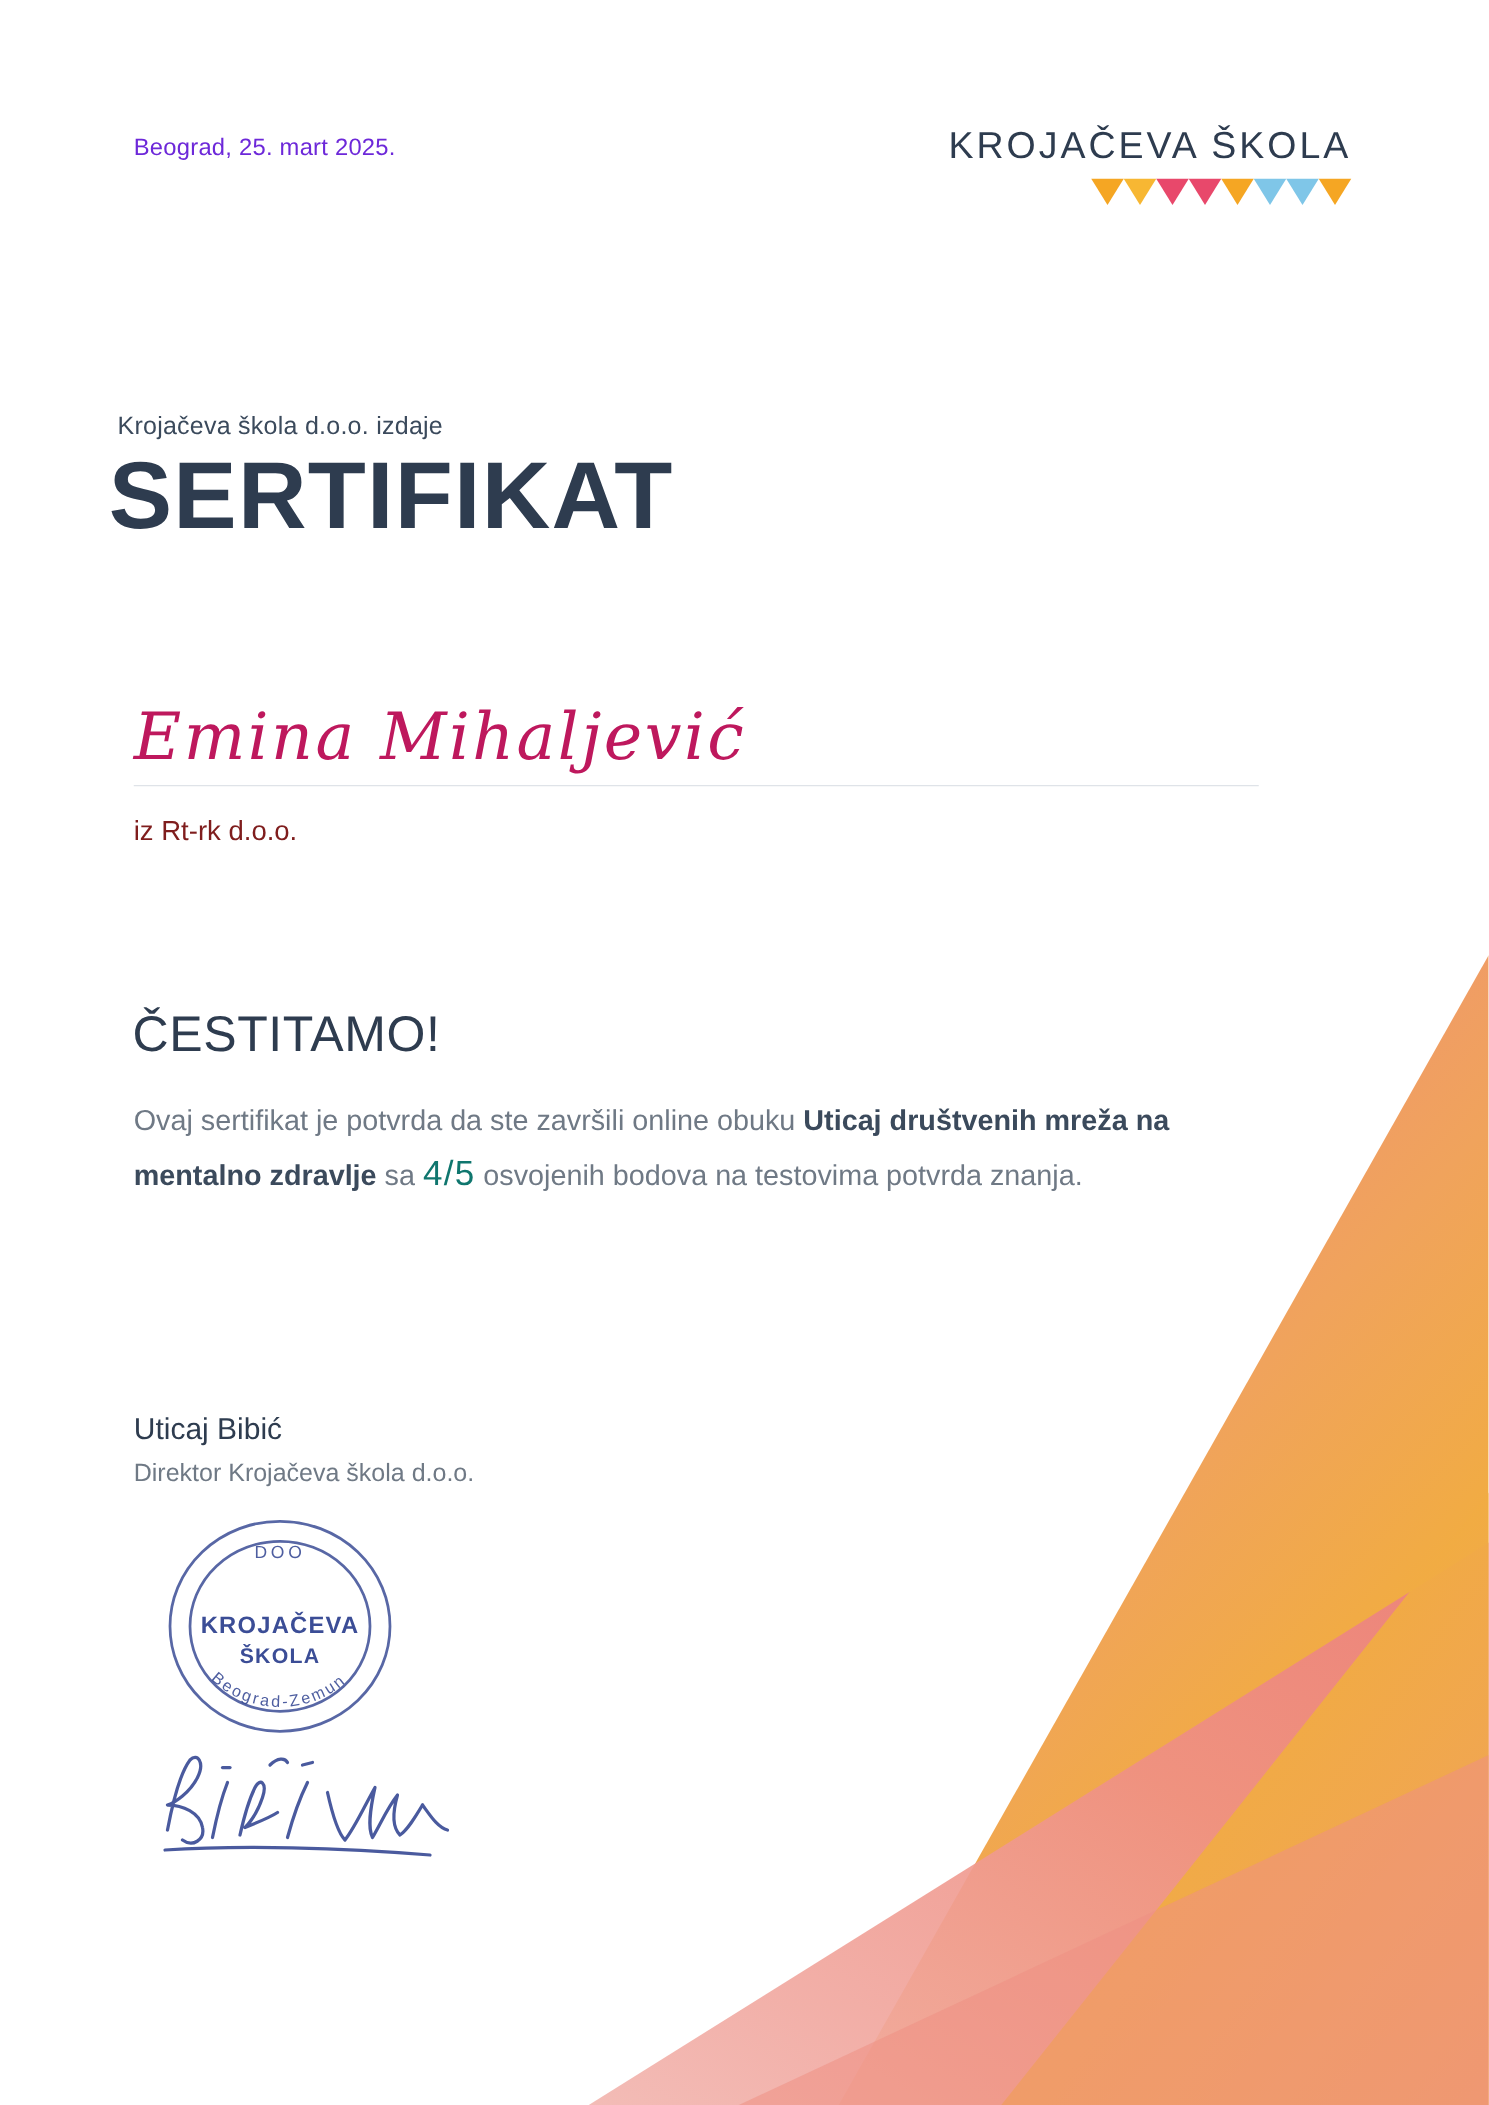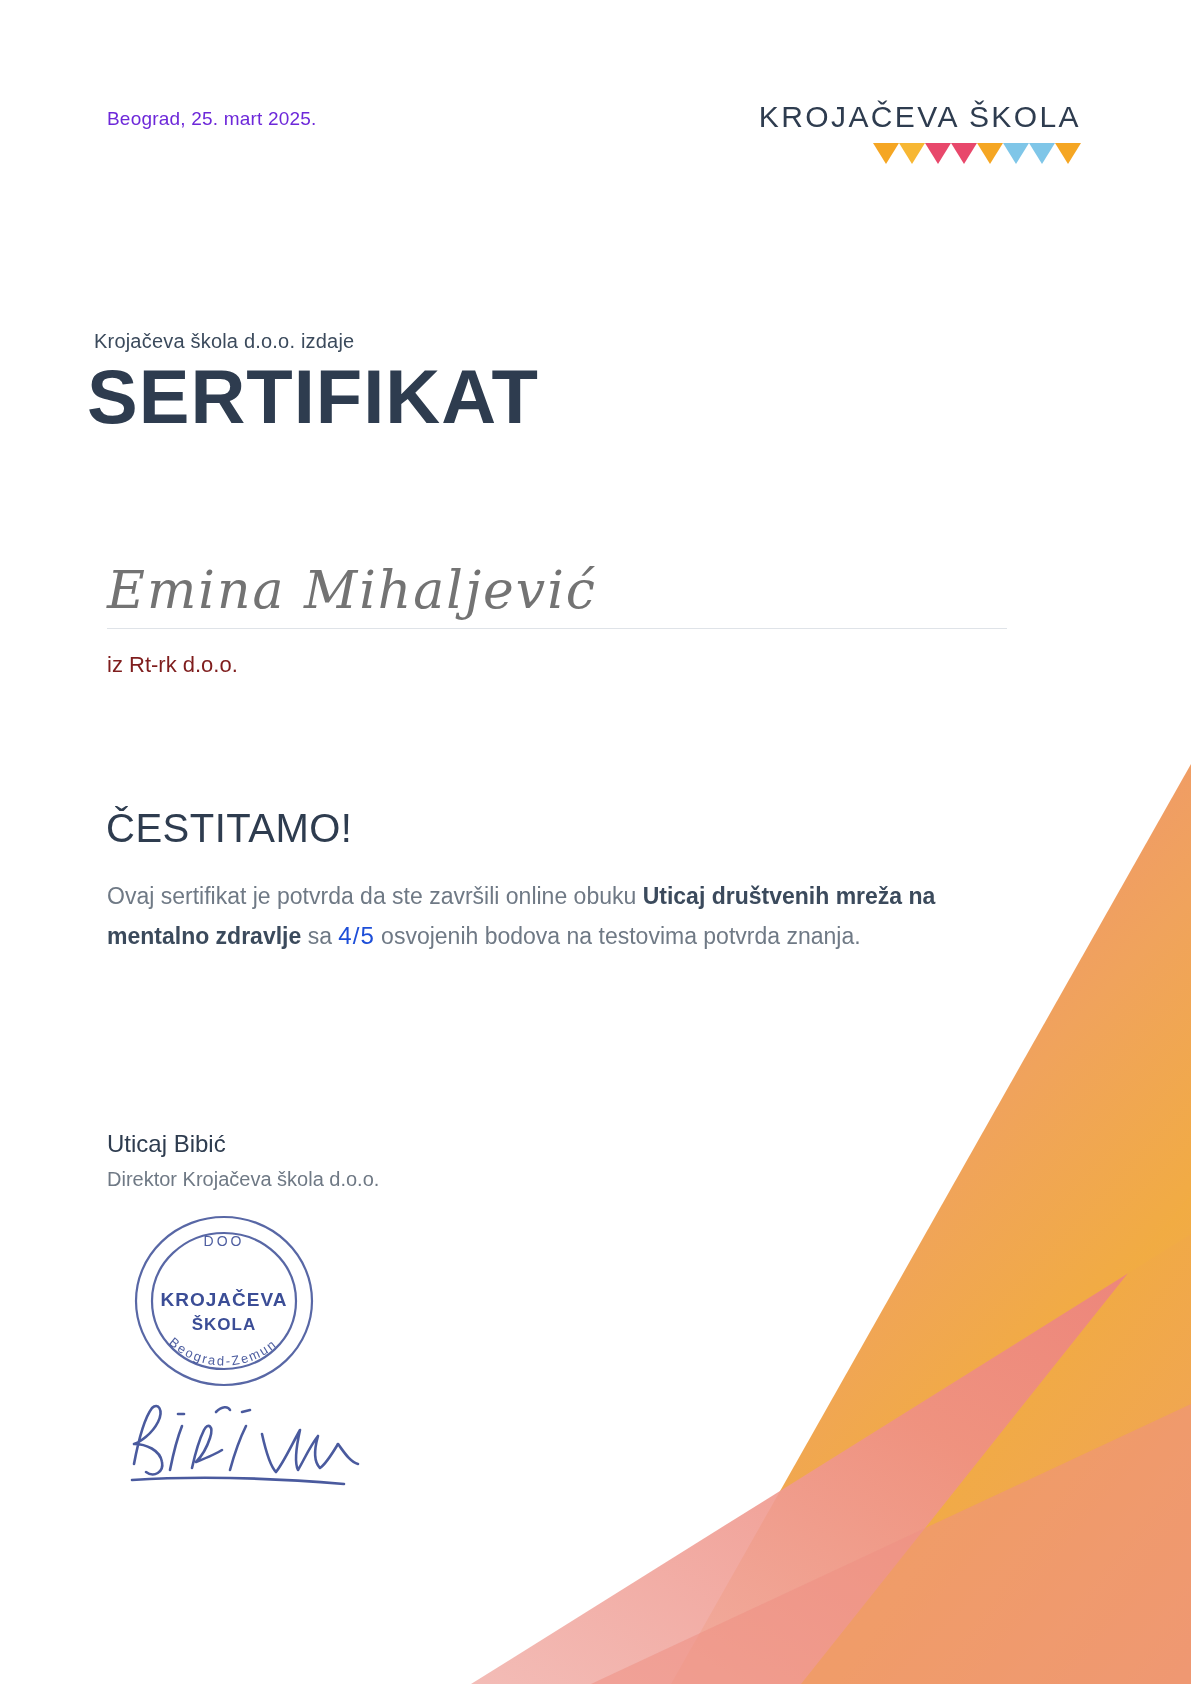--- a/index.html
+++ b/index.html
@@ -95,21 +95,21 @@
   }
 
   .recipient {
     position: absolute;
     left: 107px;
     top: 560px;
     width: 900px;
     font-family: "DejaVu Serif", serif;
     font-style: italic;
     font-size: 52px;
-    color: #737373;
+    color: #be185d;
     letter-spacing: 2px;
     white-space: nowrap;
   }
   .recipient-rule {
     position: absolute;
     left: 107px;
     top: 628px;
     width: 900px;
     height: 1px;
     background: #dfe3e8;
@@ -139,22 +139,22 @@
     width: 880px;
     font-size: 23px;
     line-height: 1.65;
     color: #6f7985;
   }
   .body-text b {
     color: #3b4a5c;
     font-weight: bold;
   }
   .score {
-    color: #1d4ed8;
-    font-size: 24px;
+    color: #0f766e;
+    font-size: 28px;
     letter-spacing: 1px;
   }
 
   
   .sig-name {
     position: absolute;
     left: 107px;
     top: 1130px;
     font-size: 24px;
     color: #2e3c4f;

